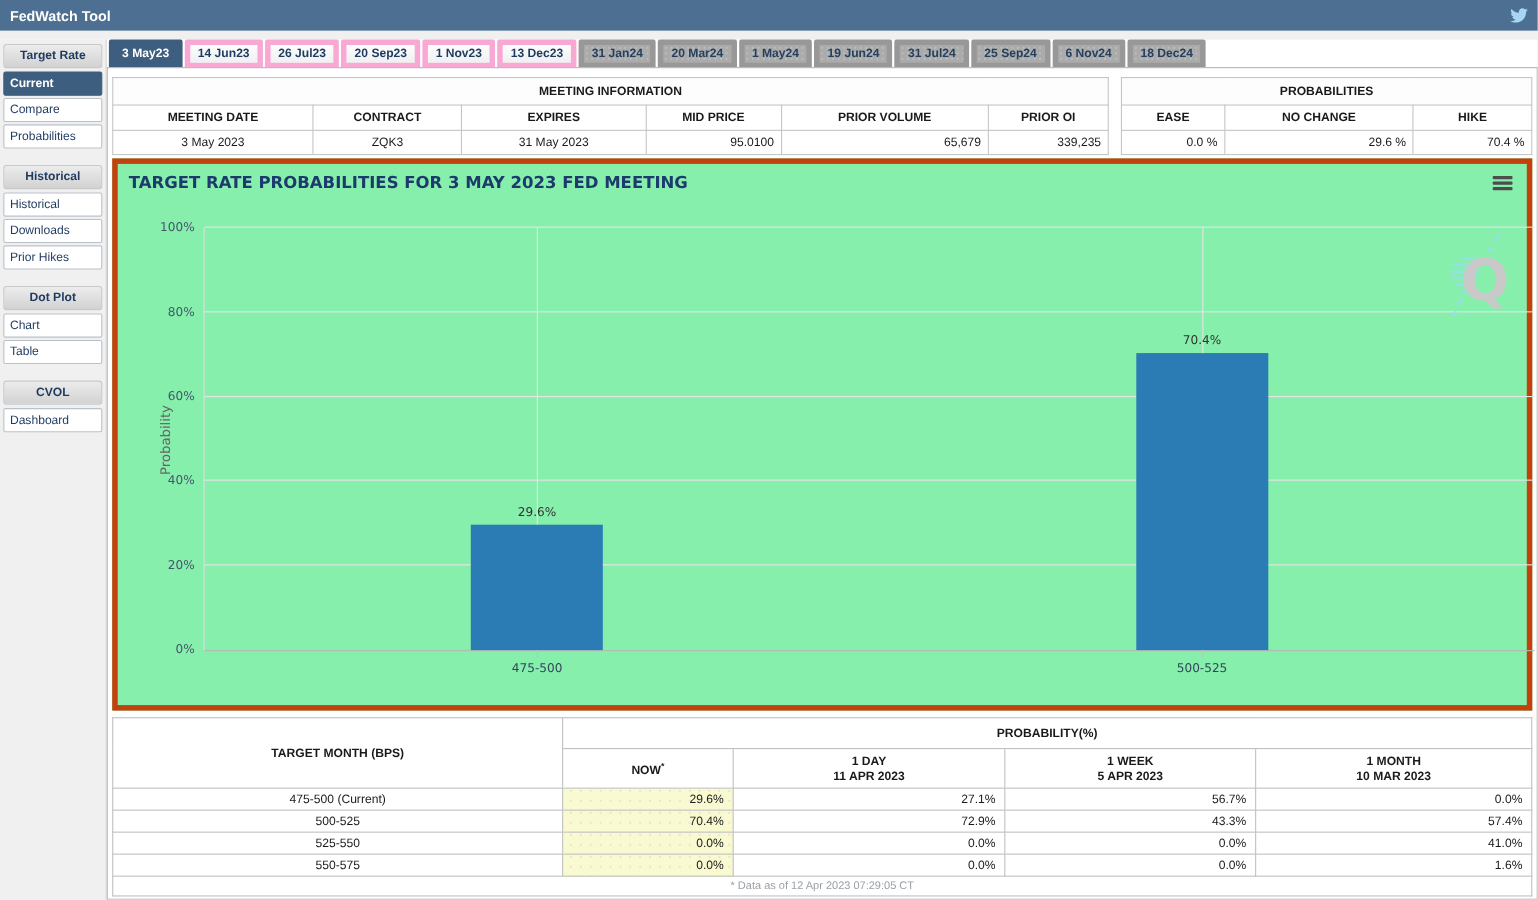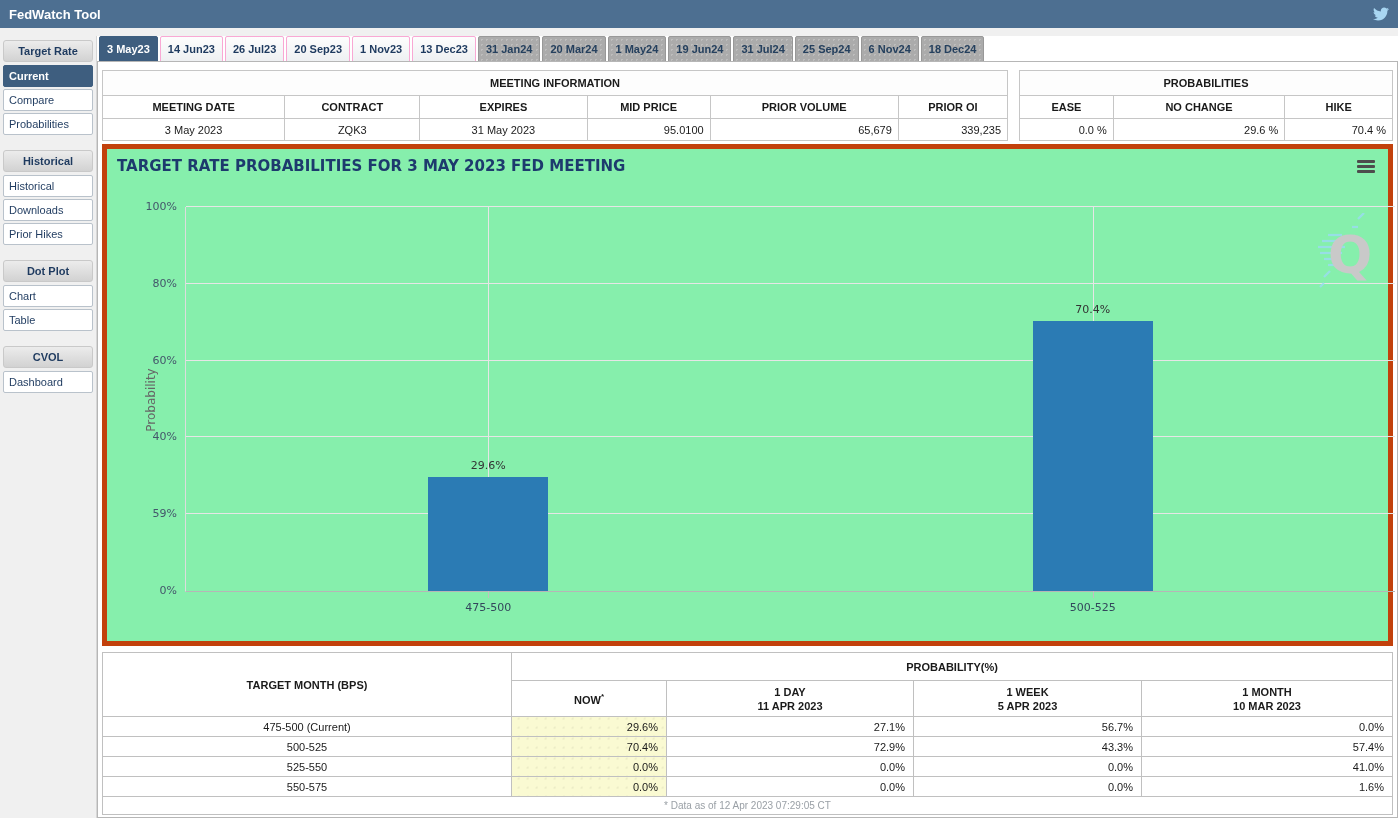--- a/index.html
+++ b/index.html
@@ -35,21 +35,21 @@
     background:#fff; border:1px solid #b9c2cb; border-radius:2px;
     font-size:11px; color:#1e3a5f; cursor:pointer;
   }
   .side-item.selected{ background:#3e5e7f; border-color:#3e5e7f; color:#fff; font-weight:bold; }
 
   
   .main{ flex:1; display:flex; flex-direction:column; min-width:0; }
   .tabstrip{ height:26px; display:flex; gap:2px; padding-left:2px; }
   .tab{
     display:flex; align-items:center; padding:0 7px;
-    border:1px solid #f9a8d4; border-radius:2px 2px 0 0;
+    border:5px solid #f9a8d4; border-radius:2px 2px 0 0;
     background:linear-gradient(#fdfdfd,#eef0f2);
     font-size:11px; font-weight:bold; color:#1e3a5f; cursor:pointer; white-space:nowrap;
   }
   .tab.selected{ background:#3e5e7f; border-color:#3e5e7f; color:#fff; }
   .tab.far{
     background-color:#ababab;
     background-image:radial-gradient(#bdbdbd 1px, transparent 1px);
     background-size:5px 5px;
     border-color:#989898; color:#25405e;
   }
@@ -232,21 +232,21 @@
         <div class="chart-title">TARGET RATE PROBABILITIES FOR 3 MAY 2023 FED MEETING</div>
         <div class="menu-icon">
             <span></span>
             <span></span>
             <span></span>
           </div>
         <div class="yaxis-title">Probability</div>
         <div class="plot">
             <div class="ytick" style="bottom: calc(0% - 6px);">0%</div>
             <div class="gridline-h" style="bottom: 20%;"></div>
-            <div class="ytick" style="bottom: calc(20% - 6px);">59%</div>
+            <div class="ytick" style="bottom: calc(20% - 6px);">20%</div>
             <div class="gridline-h" style="bottom: 40%;"></div>
             <div class="ytick" style="bottom: calc(40% - 6px);">40%</div>
             <div class="gridline-h" style="bottom: 60%;"></div>
             <div class="ytick" style="bottom: calc(60% - 6px);">60%</div>
             <div class="gridline-h" style="bottom: 80%;"></div>
             <div class="ytick" style="bottom: calc(80% - 6px);">80%</div>
             <div class="gridline-h" style="bottom: 100%;"></div>
             <div class="ytick" style="bottom: calc(100% - 6px);">100%</div>
             <div class="gridline-v" style="left: 25%;"></div>
             <div class="bar" style="left: calc(25% - 60px); height: 29.6%; background: rgb(43, 123, 180);"></div>

